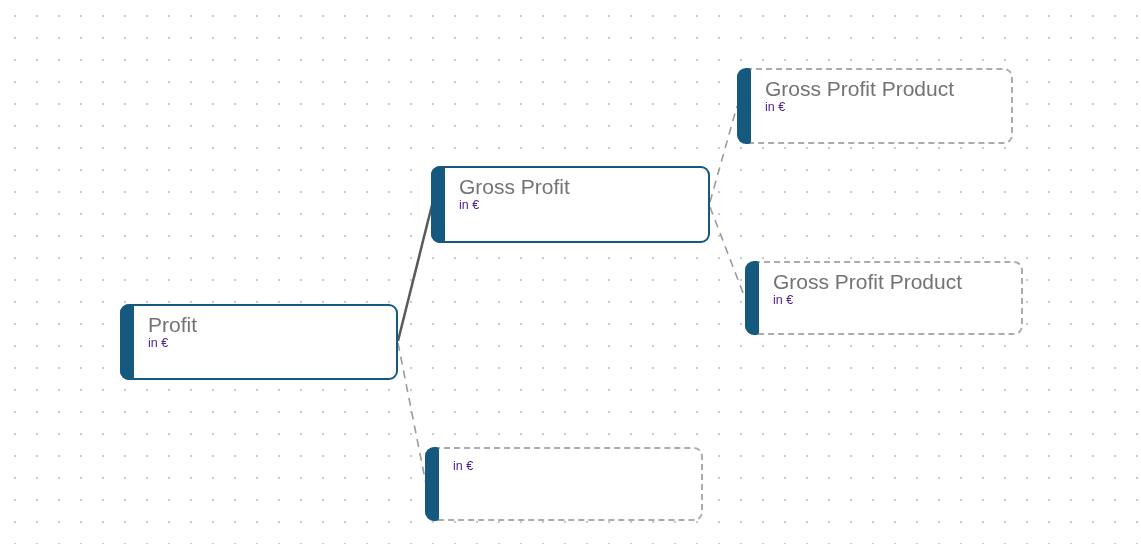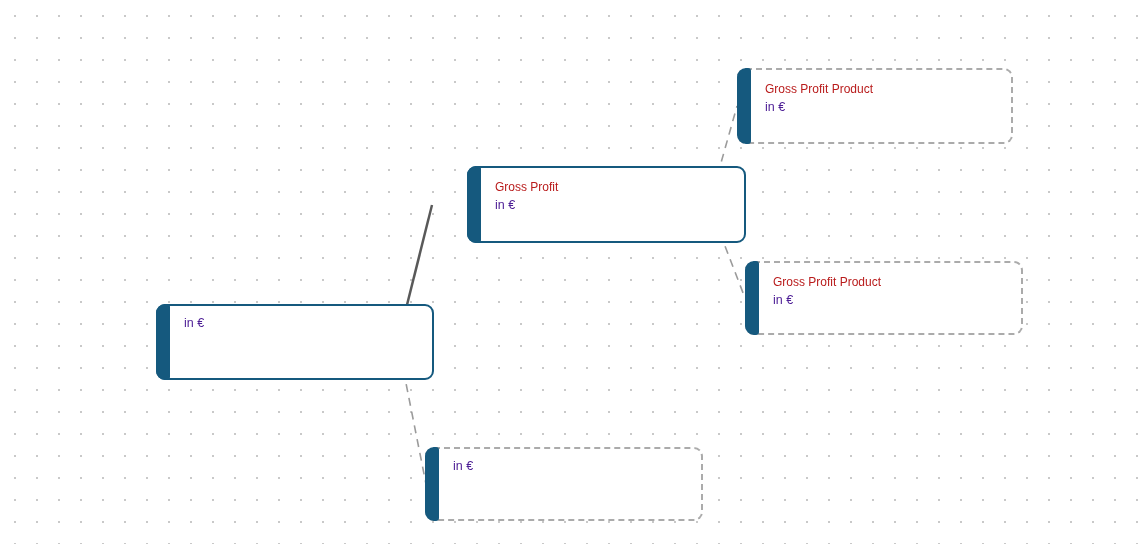--- a/index.html
+++ b/index.html
@@ -36,44 +36,43 @@
     fill: none;
   }
   .node {
     position: absolute;
     background: #ffffff;
     border-radius: 9px;
     box-sizing: border-box;
   }
   .node.solid {
     border: 2px solid #15597e;
-    margin-left: 36px;
   }
   .node.dashed {
     border: 2px dashed #ababab;
   }
   .accent {
     position: absolute;
     left: -2px;
     top: -2px;
     bottom: -2px;
     width: 14px;
     background: #15597e;
     border-radius: 9px 3px 3px 9px;
   }
   .node-body {
     position: absolute;
     left: 26px;
     top: 9px;
     right: 8px;
   }
   .node-title {
-    font-size: 12px;
+    font-size: 21px;
     line-height: 20px;
-    color: #b91c1c;
+    color: #737373;
     white-space: nowrap;
   }
   .node-subtitle {
     font-size: 12.5px;
     line-height: 17px;
     color: #4c1d95;
     white-space: nowrap;
   }
   
   #node-profit                { left: 120px; top: 304px; width: 278px; height: 76px; }
@@ -90,20 +89,21 @@
   <svg class="links">
     <line class="link-solid" x1="398" y1="341" x2="432" y2="205"></line>
     <line class="link-dashed" x1="398" y1="343" x2="426" y2="484"></line>
     <line class="link-dashed" x1="710" y1="202" x2="737" y2="106"></line>
     <line class="link-dashed" x1="710" y1="207" x2="745" y2="298"></line>
   </svg>
 
   <div class="node solid" id="node-profit">
     <span class="accent"></span>
     <div class="node-body">
+      <div class="node-title">Profit</div>
       <div class="node-subtitle">in €</div>
     </div>
   </div>
 
   <div class="node solid" id="node-gross-profit">
     <span class="accent"></span>
     <div class="node-body">
       <div class="node-title">Gross Profit</div>
       <div class="node-subtitle">in €</div>
     </div>

